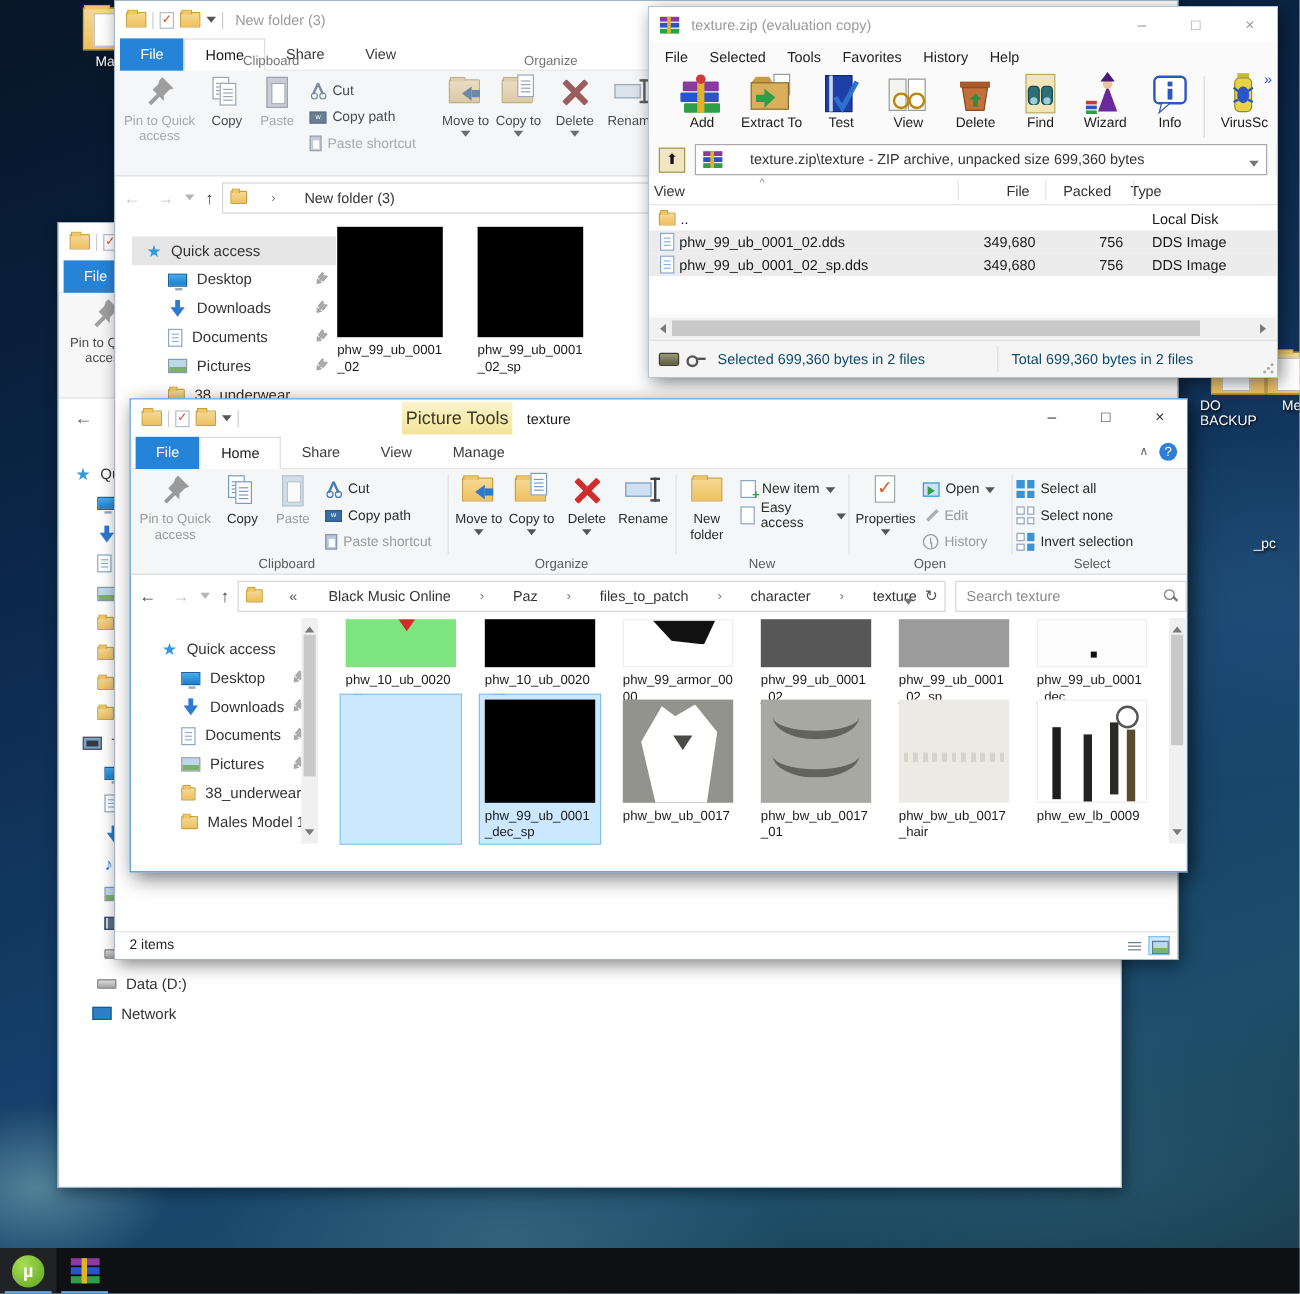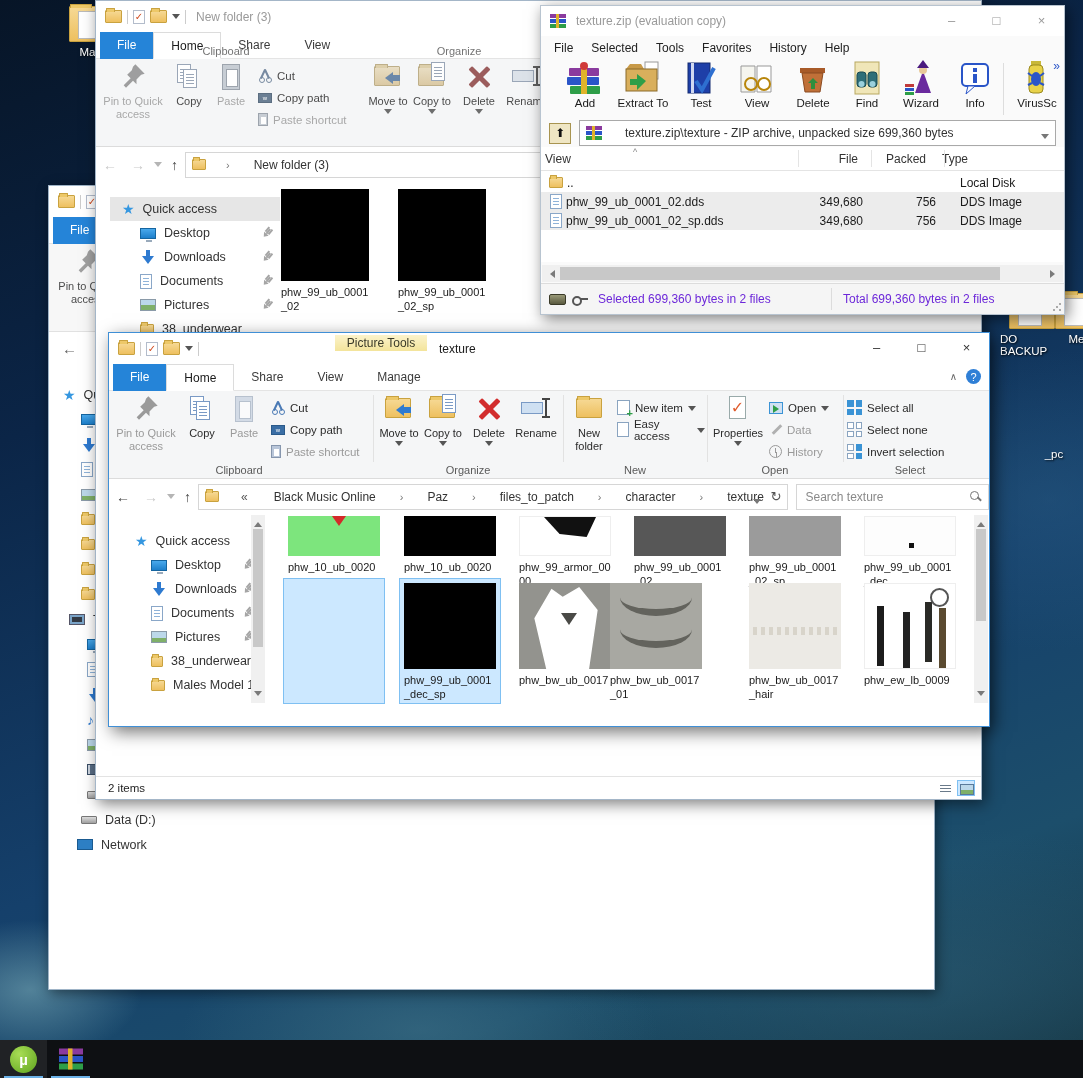--- a/index.html
+++ b/index.html
@@ -171,21 +171,21 @@
 .stkey::before{content:"";position:absolute;left:0;top:2px;width:6px;height:6px;border:2px solid #555;border-radius:50%}
 .stkey::after{content:"";position:absolute;left:8px;top:4px;width:8px;height:2px;background:#555;box-shadow:5px 2px 0 -1px #555,2px 2px 0 -1px #555}
 .grip{position:absolute;right:2px;bottom:2px;width:10px;height:10px;background:radial-gradient(circle at 8px 2px,#aaa 1px,transparent 1.5px),radial-gradient(circle at 8px 8px,#aaa 1px,transparent 1.5px),radial-gradient(circle at 2px 8px,#aaa 1px,transparent 1.5px),radial-gradient(circle at 5px 5px,#aaa 1px,transparent 1.5px)}
 
 .taskbar{position:absolute;left:0;top:1040px;width:1083px;height:38px;background:#0e1013;display:flex;z-index:10}
 .ttile{width:47px;height:38px;display:flex;align-items:center;justify-content:center;position:relative}
 .ttile.on{background:rgba(255,255,255,.08)}
 .ttile .ul{position:absolute;bottom:0;left:4px;right:4px;height:2px;background:#6cb2e8}
 .ut{width:27px;height:27px;border-radius:50%;background:radial-gradient(circle at 35% 30%,#a8dd55,#5fa41f);color:#fff;font-weight:bold;display:flex;align-items:center;justify-content:center;font-size:15px}
 .rar-tb{transform:scale(1.5);transform-origin:center}
-.ptools{position:absolute;left:226px;top:2px;width:92px;height:16px;background:linear-gradient(#fbf3cb,#f3e49b);color:#49401a;font-size:12px;display:flex;align-items:center;justify-content:center;color:#3a3a28}
+.ptools{position:absolute;left:226px;top:2px;width:92px;height:27px;background:linear-gradient(#fbf3cb,#f3e49b);color:#49401a;font-size:15px;display:flex;align-items:center;justify-content:center;color:#3a3a28}
 .helpq{width:15px;height:15px;border-radius:50%;background:#2f7fd6;color:#fff;font-size:11px;display:flex;align-items:center;justify-content:center}
 </style>
 </head>
 <body>
 
 <div class="dico" style="left:60px;top:6px">
   <span class="fld bigfld"></span>
   <span>Male</span>
 </div>
 <div class="dico" style="left:1000px;top:293px">
@@ -598,21 +598,21 @@
       <span class="lc colr" style="position:absolute;left:260px;width:66px">349,680</span>
       <span class="lc colr" style="position:absolute;left:333px;width:66px">756</span>
       <span class="lc" style="position:absolute;left:415px">DDS Image</span>
     </div>
   </div>
   <div class="sb" style="left:1px;right:1px;bottom:32px;height:17px">
     <span class="tri lf" style="left:4px;top:5px"></span>
     <span class="tri rt" style="right:4px;top:5px"></span>
     <span class="sbt" style="left:18px;top:2px;height:13px;width:440px"></span>
   </div>
-  <div style="position:absolute;left:0;right:0;bottom:0;height:31px;background:#f5f5f5;border-top:1px solid #dcdcdc;display:flex;align-items:center;font-size:12px;color:#6d28d9">
+  <div style="position:absolute;left:0;right:0;bottom:0;height:31px;background:#f5f5f5;border-top:1px solid #dcdcdc;display:flex;align-items:center;font-size:12px;color:#0c4a6e">
     <span class="stdisk" style="margin-left:8px"></span>
     <span class="stkey" style="margin-left:6px"></span>
     <span style="margin-left:10px">Selected 699,360 bytes in 2 files</span>
     <span style="position:absolute;left:290px;top:4px;bottom:4px;width:1px;background:#dcdcdc"></span>
     <span style="position:absolute;left:302px">Total 699,360 bytes in 2 files</span>
     <span class="grip"></span>
   </div>
 </div>
 
 <div class="win z4" style="left:108px;top:332px;width:882px;height:395px;border:1px solid #3f8fd6;box-shadow:4px 5px 16px rgba(0,0,0,.55)">
@@ -739,21 +739,21 @@
         <span>Properties</span>
           <span class="ddc" style="margin-top:1px"></span>
       </div>
       <div class="rrow" style="left:60px;top:8px">
           <span class="ic-openw"></span>
           <span>Open</span>
           <span class="ddc" style="margin-top:6px"></span>
         </div>
       <div class="rrow gy" style="left:60px;top:30px">
           <span class="ic-pencil"></span>
-          <span>Data</span>
+          <span>Edit</span>
         </div>
       <div class="rrow gy" style="left:60px;top:52px">
           <span class="ic-clock"></span>
           <span>History</span>
         </div>
       <span class="glbl">Open</span>
     </div>
     <span class="vsep" style="left:734px"></span>
     <div class="grp" style="left:736px;width:130px">
       <div class="rrow" style="left:2px;top:8px">
@@ -879,21 +879,21 @@
   <div class="selbox" style="left:175px;top:246px;width:100px;height:124px"></div>
   <div class="selbox" style="left:291px;top:246px;width:100px;height:124px"></div>
   <div class="tile" style="left:295px;top:250px">
       <div class="thumb th-black" style="height:86px"></div>
       <div class="tlabel">phw_99_ub_0001_dec_sp</div>
     </div>
   <div class="tile" style="left:410px;top:250px">
       <div class="thumb th-garm" style="height:86px"></div>
       <div class="tlabel">phw_bw_ub_0017</div>
     </div>
-  <div class="tile" style="left:501px;top:250px">
+  <div class="tile" style="left:525px;top:250px">
       <div class="thumb th-cres" style="height:86px"></div>
       <div class="tlabel">phw_bw_ub_0017_01</div>
     </div>
   <div class="tile" style="left:640px;top:250px">
       <div class="thumb th-hair" style="height:86px"></div>
       <div class="tlabel">phw_bw_ub_0017_hair</div>
     </div>
   <div class="tile" style="left:755px;top:250px">
       <div class="thumb th-brush" style="height:86px"></div>
       <div class="tlabel">phw_ew_lb_0009</div>

